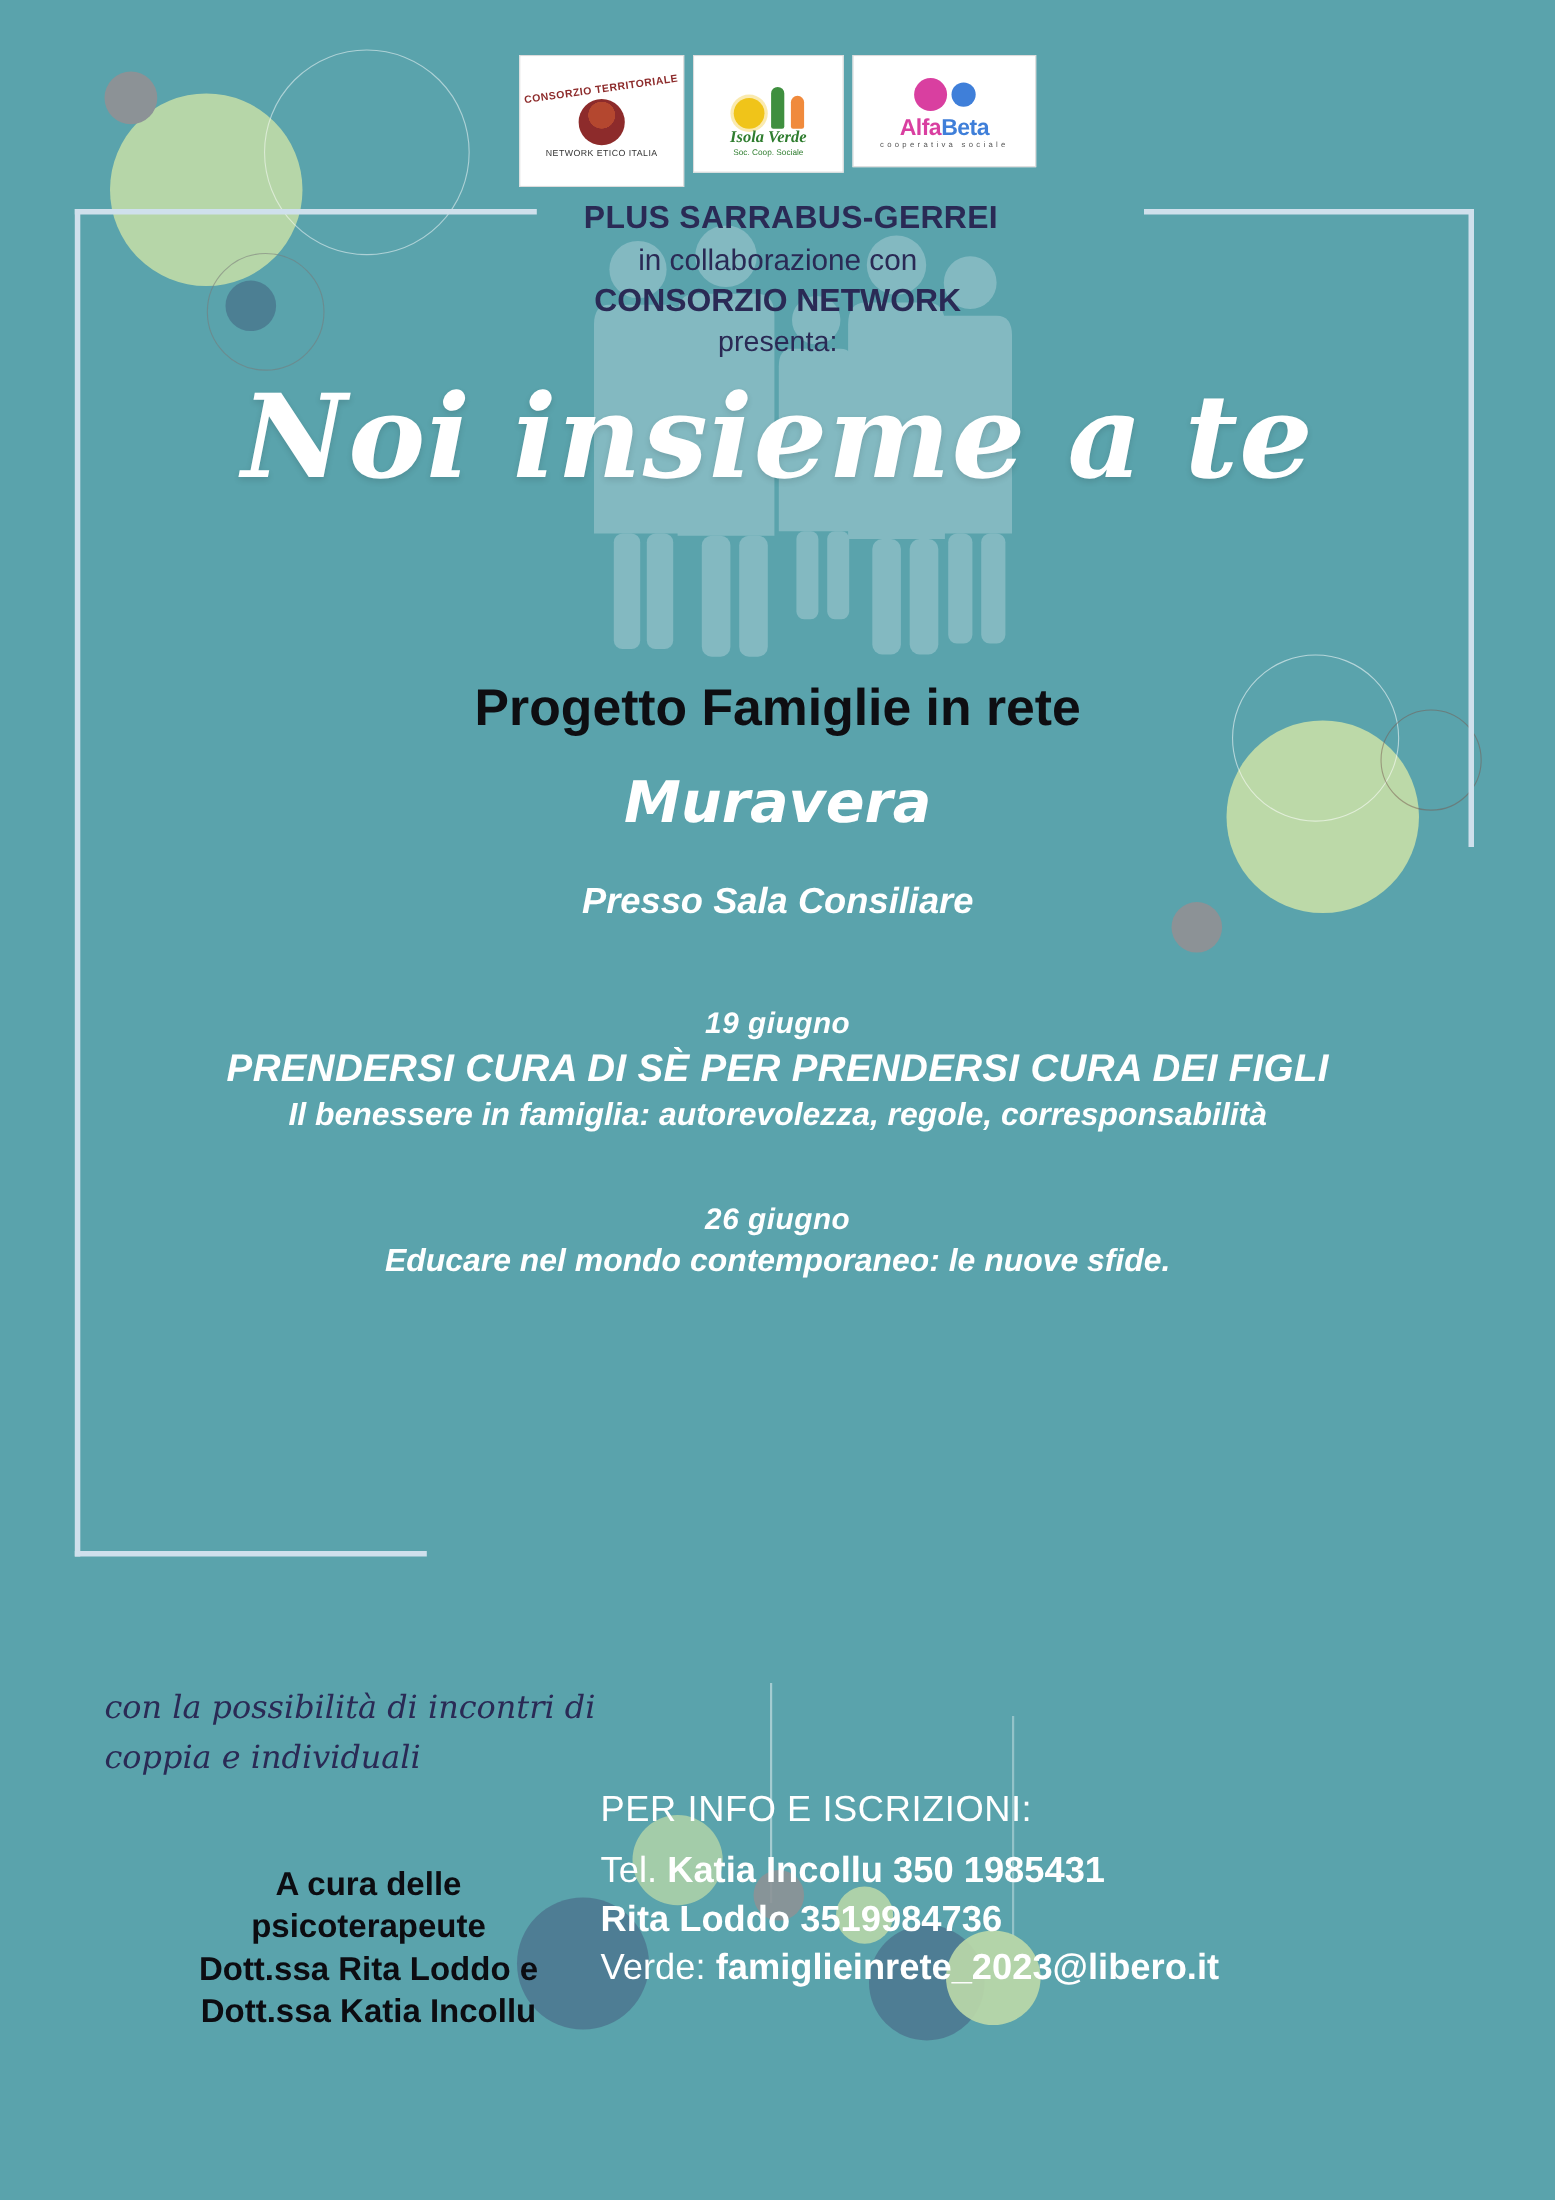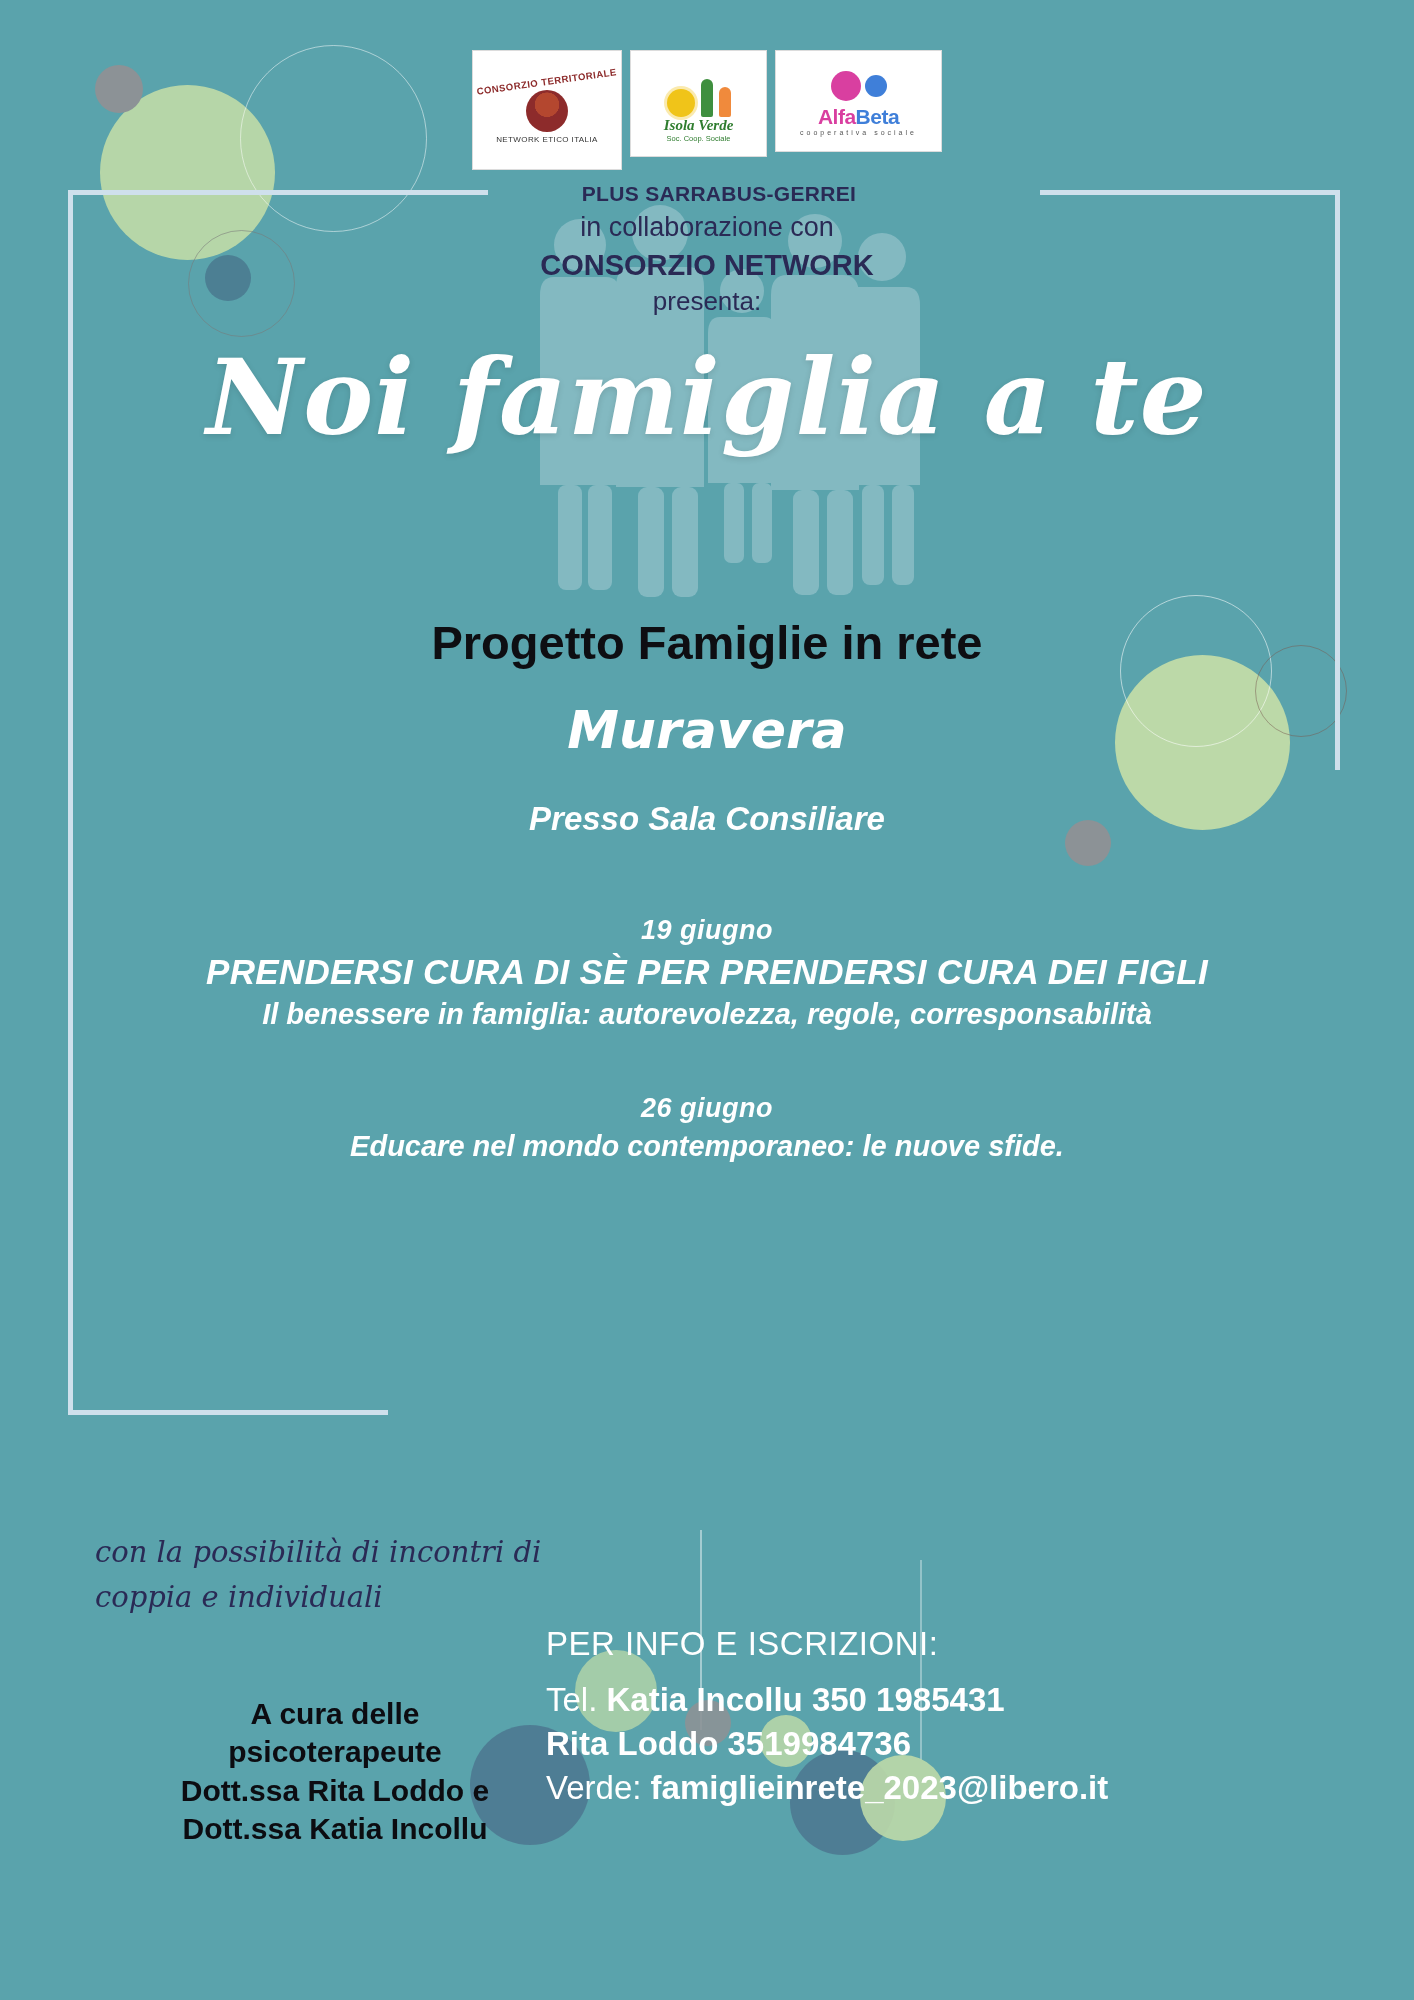--- a/index.html
+++ b/index.html
@@ -232,21 +232,21 @@
   .logo3-sub { font-size: 7px; color: #555; letter-spacing: 3px; }
 
   
   .head {
     position: absolute;
     left: 0; top: 182px; width: 100%;
     text-align: center;
     color: #2a2a55;
   }
   .head .l1 {
-    font-size: 21px; font-weight: bold; letter-spacing: .3px; margin-left: 24px;
+    font-size: 29px; font-weight: bold; letter-spacing: .3px; margin-left: 24px;
   }
   .head .l2 {
     font-size: 27px; margin-top: 6px;
   }
   .head .l3 {
     font-size: 29px; font-weight: bold; margin-top: 6px;
   }
   .head .l4 {
     font-size: 26px; margin-top: 4px;
   }
@@ -459,21 +459,21 @@
     </div>
   </div>
 
   <div class="head">
     <div class="l1">PLUS SARRABUS-GERREI</div>
     <div class="l2">in collaborazione con</div>
     <div class="l3">CONSORZIO NETWORK</div>
     <div class="l4">presenta:</div>
   </div>
 
-  <div class="title-script">Noi famiglia a te</div>
+  <div class="title-script">Noi insieme a te</div>
 
   <div class="project">Progetto Famiglie in rete</div>
   <div class="city">Muravera</div>
   <div class="venue">Presso Sala Consiliare</div>
 
   <div class="sessions">
     <div>
       <div class="s-date">19 giugno</div>
       <div class="s-title">PRENDERSI CURA DI SÈ PER PRENDERSI CURA DEI FIGLI</div>
       <div class="s-sub">Il benessere in famiglia: autorevolezza, regole, corresponsabilità</div>

